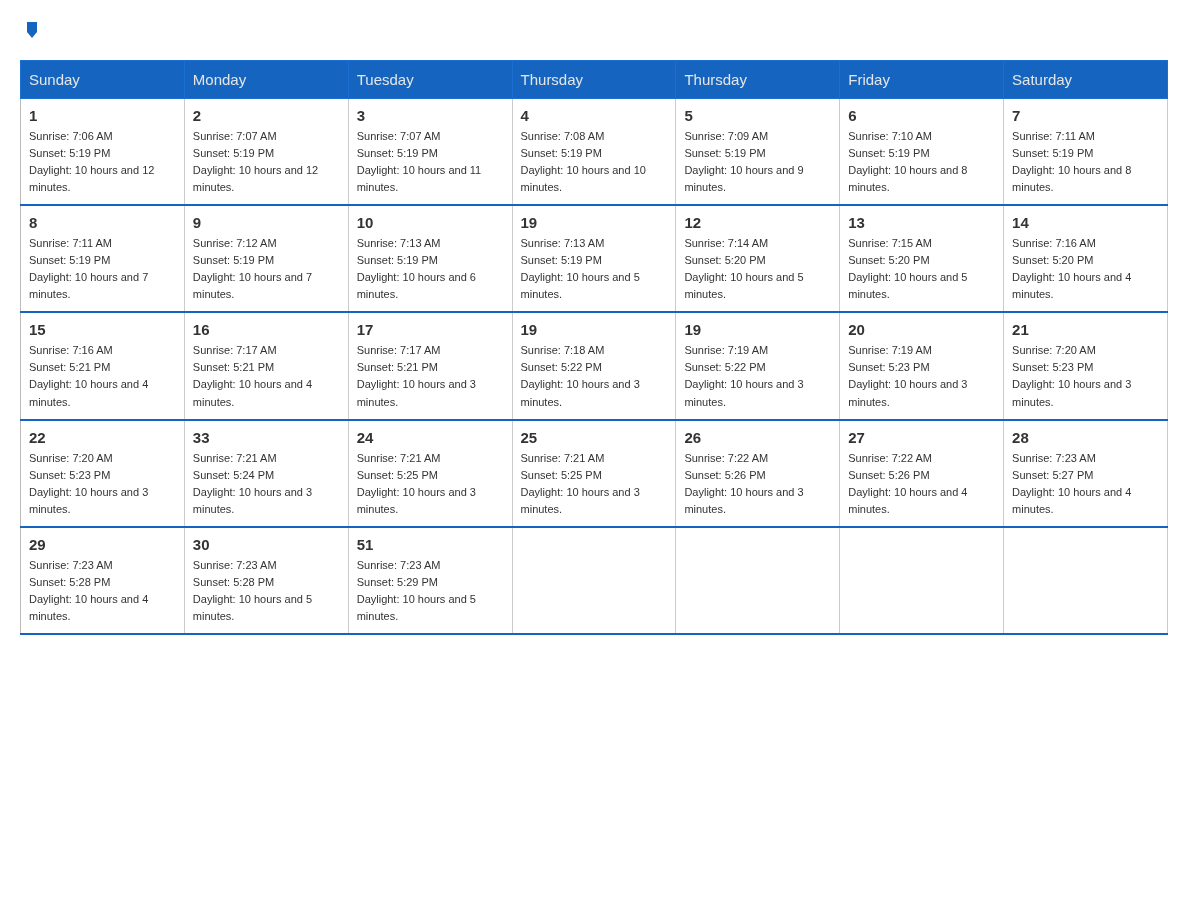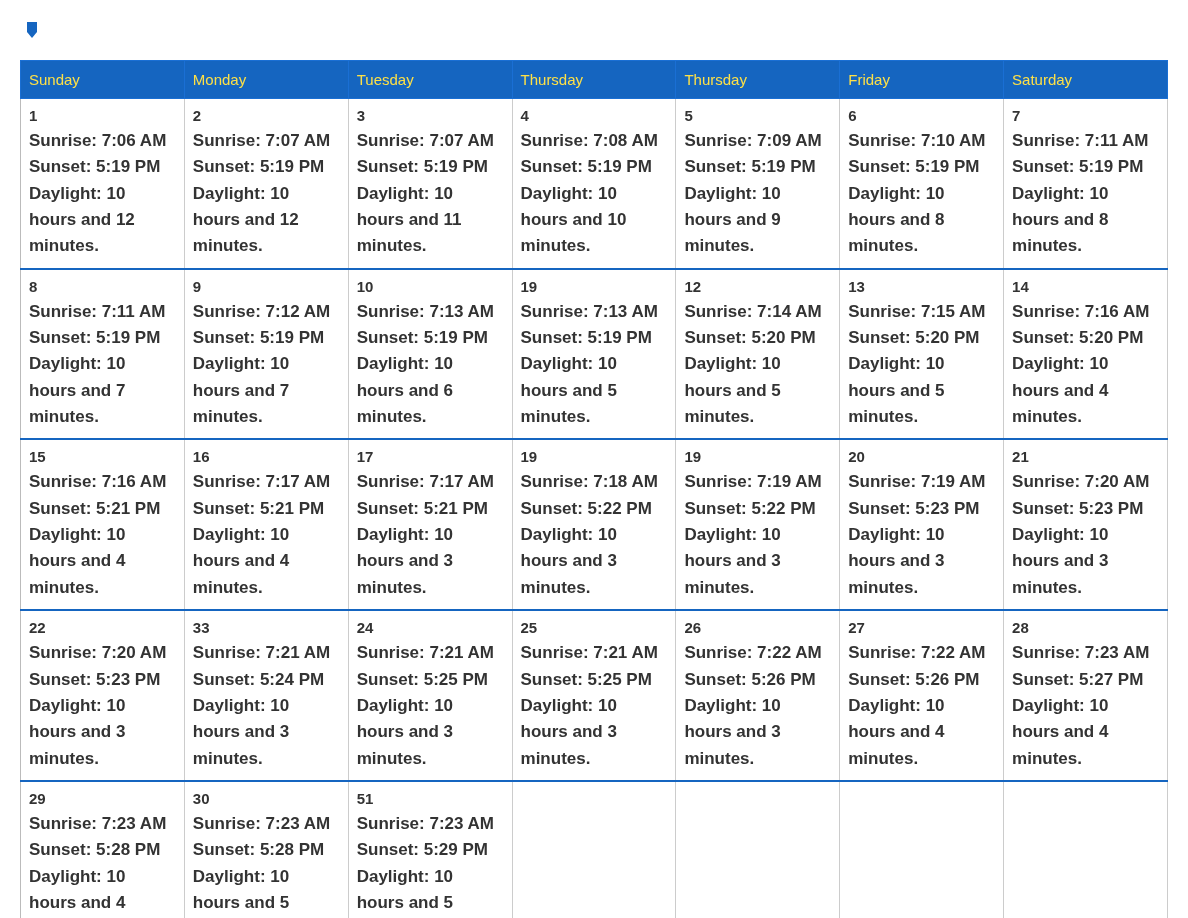--- a/index.html
+++ b/index.html
@@ -39,21 +39,21 @@
       color: #444;
       margin-top: 4px;
     }
     .calendar {
       width: 100%;
       border-collapse: collapse;
       border: 1px solid #bbb;
     }
     .calendar thead tr {
       background-color: #1565c0;
-      color: #fde047;
+      color: #e5e5e5;
     }
     .calendar thead th {
       padding: 10px 8px;
       font-size: 15px;
       font-weight: normal;
       text-align: left;
       border: 1px solid #1a6fd4;
     }
     .calendar tbody tr {
       border-bottom: 2px solid #1565c0;
@@ -68,22 +68,21 @@
       min-height: 80px;
     }
     .day-number {
       font-size: 15px;
       font-weight: bold;
       margin-bottom: 4px;
       display: block;
     }
     .day-info {
       line-height: 1.55;
-      font-size: 17px;
-      font-weight: bold;
+      font-size: 11px;
     }
     .empty-cell {
       background: #fff;
     }
     .logo-wrapper {
       display: flex;
       flex-direction: column;
       align-items: flex-start;
     }
     .logo-line1 {

